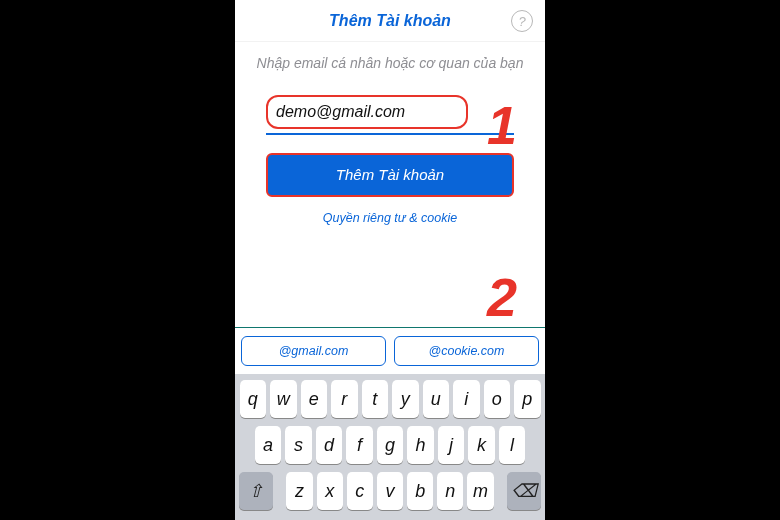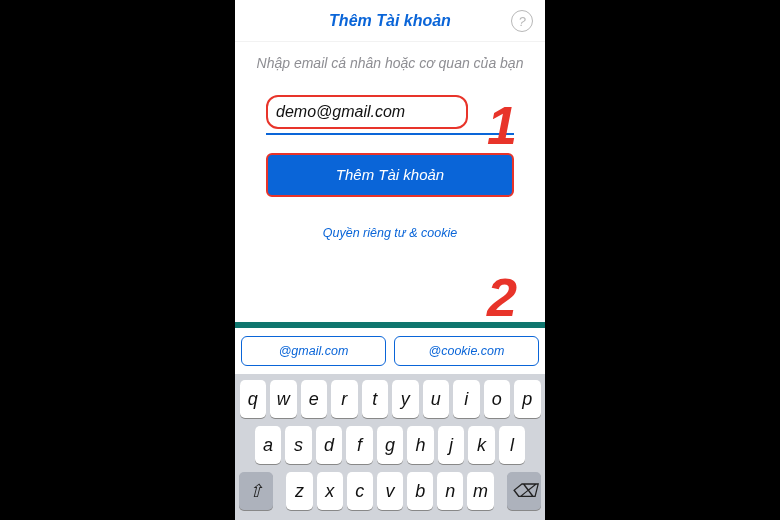--- a/index.html
+++ b/index.html
@@ -91,21 +91,21 @@
     height: 44px;
     background: #0a65d8;
     color: #fff;
     font-size: 15px;
     font-weight: 500;
     border: 2.5px solid #e8342a;
     border-radius: 6px;
     cursor: pointer;
   }
   .privacy-link {
-    margin-top: 29px;
+    margin-top: 14px;
     color: #0a65d8;
     font-size: 12.5px;
     cursor: pointer;
   }
   
   .callout {
     position: absolute;
     color: #e8342a;
     font-weight: 900;
     font-size: 54px;
@@ -113,21 +113,21 @@
     pointer-events: none;
   }
   .c1 { top: 52px; right: 28px; }
   .c2 { top: 224px; right: 28px; }
   
   .suggestions {
     display: flex;
     gap: 8px;
     padding: 8px 6px;
     background: #fff;
-    border-top: 6px solid #0f766e;
+    border-top: 1px solid #0f766e;
   }
   .chip {
     flex: 1;
     border: 1px solid #0a65d8;
     color: #0a65d8;
     font-size: 12.5px;
     border-radius: 6px;
     height: 30px;
     display: flex;
     align-items: center;

